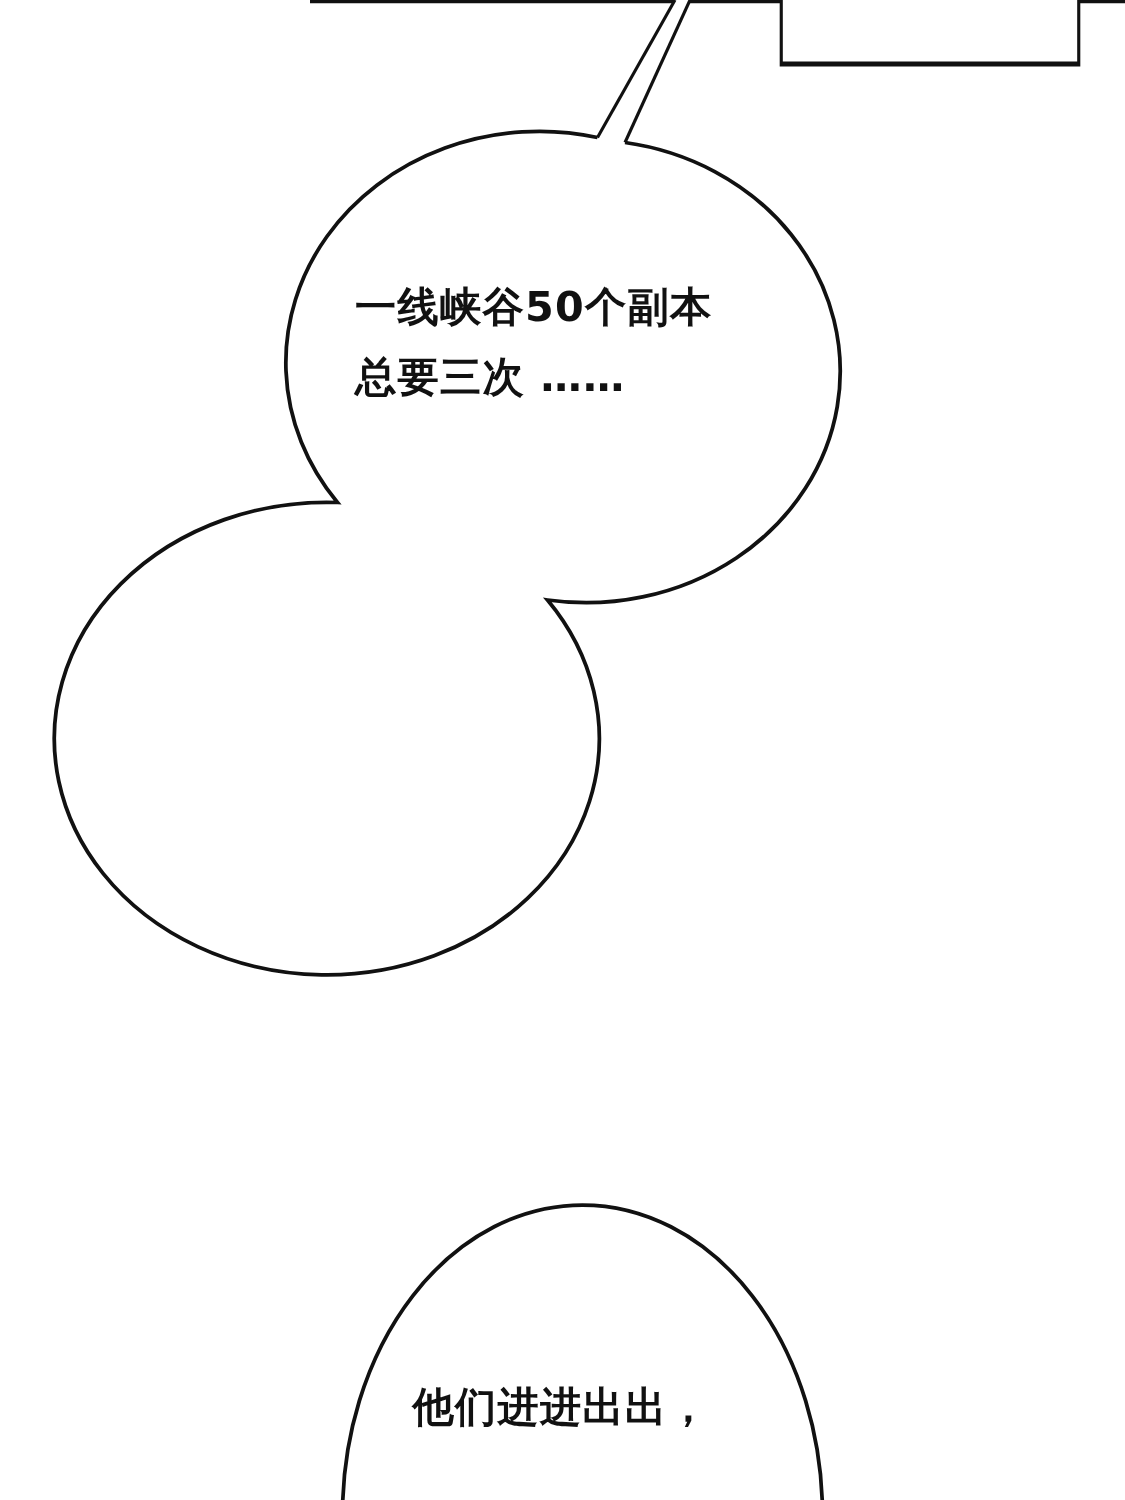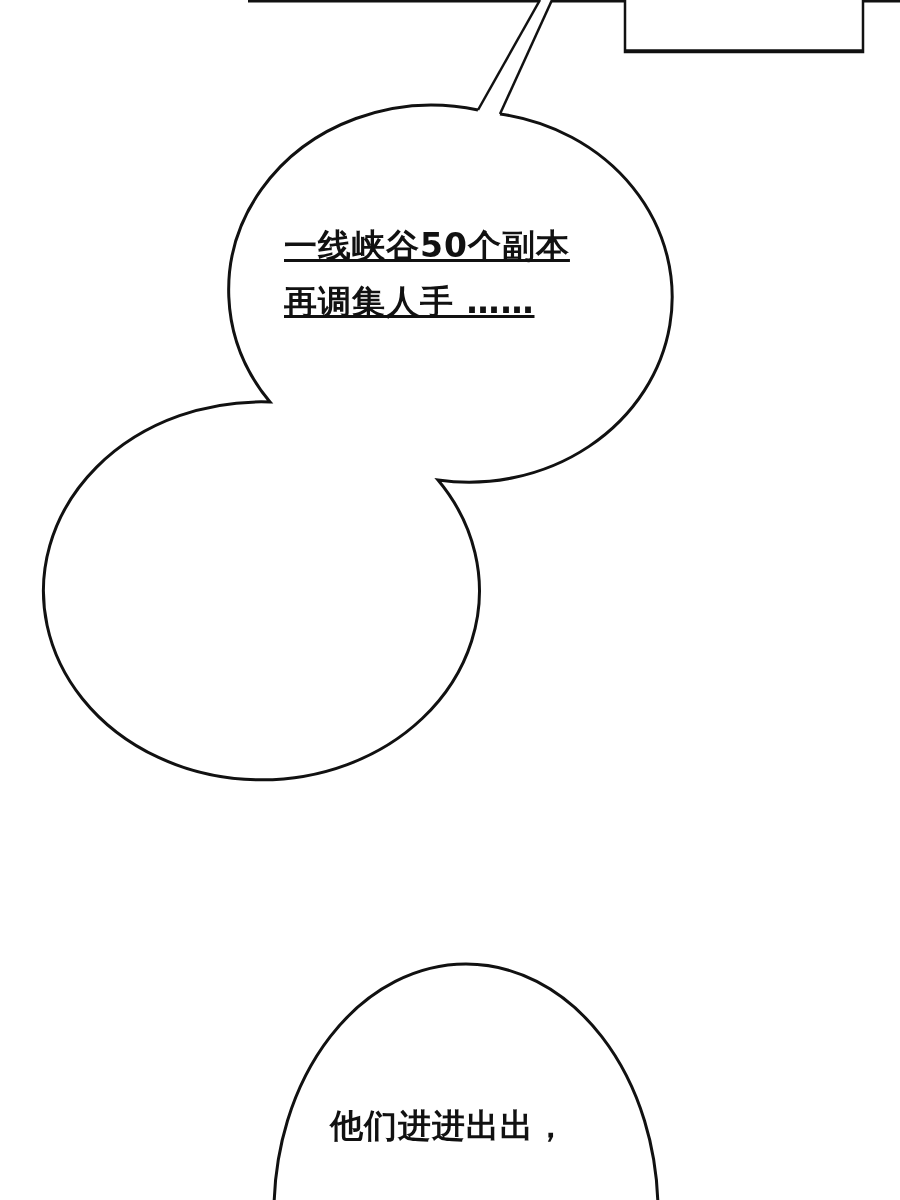--- a/index.html
+++ b/index.html
@@ -30,23 +30,23 @@
              A218 189 0 1 0 438 480
              A203 185 0 0 0 500 114" fill="#fff" stroke="#111" stroke-width="3"></path>
 
     <line x1="540" y1="0" x2="478" y2="110" stroke="#111" stroke-width="2.5"></line>
     <line x1="552" y1="0" x2="500" y2="114" stroke="#111" stroke-width="2.5"></line>
   </g>
 
   <ellipse cx="466" cy="1212" rx="192" ry="248" fill="#fff" stroke="#111" stroke-width="3"></ellipse>
 </svg>
 
-<div class="txt" style="left:284px; top:218px;text-decoration:underline;">
+<div class="txt" style="left:284px; top:218px;">
   <div>一线峡谷50个副本</div>
-  <div>再调集人手 ……</div>
+  <div>总要三次 ……</div>
 </div>
 
 <div class="txt" style="left:84px; top:508px;">
 </div>
 
 <div class="txt" style="left:330px; top:1098px;">
   <div>他们进进出出，</div>
 </div>
 
 </body></html>

